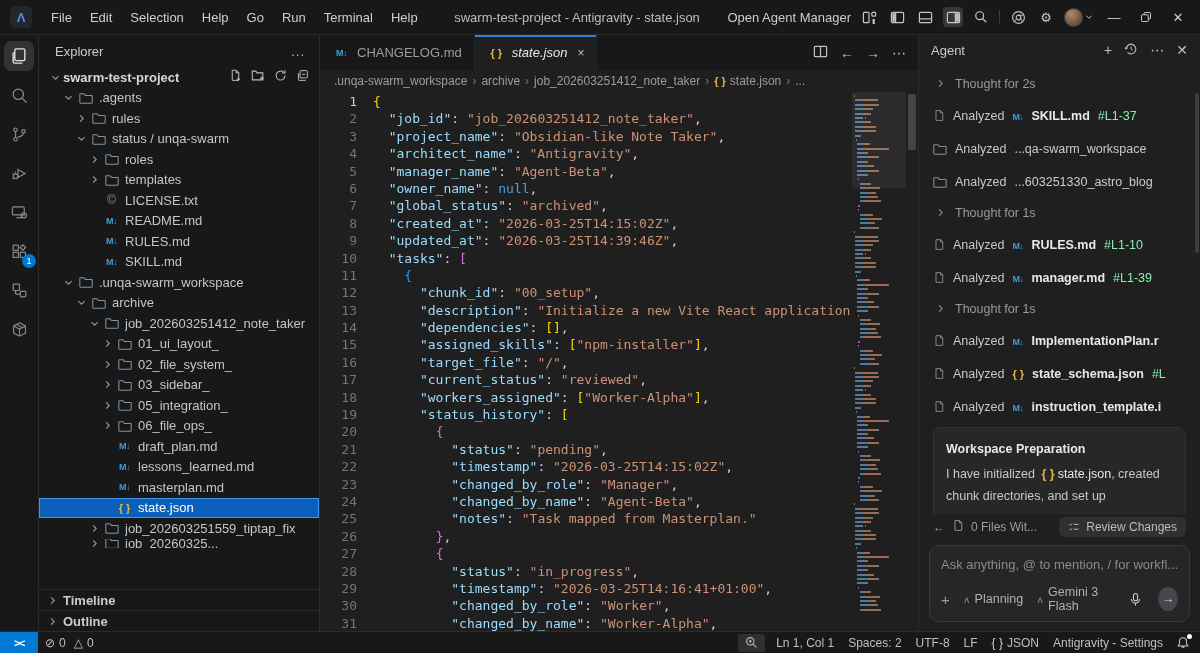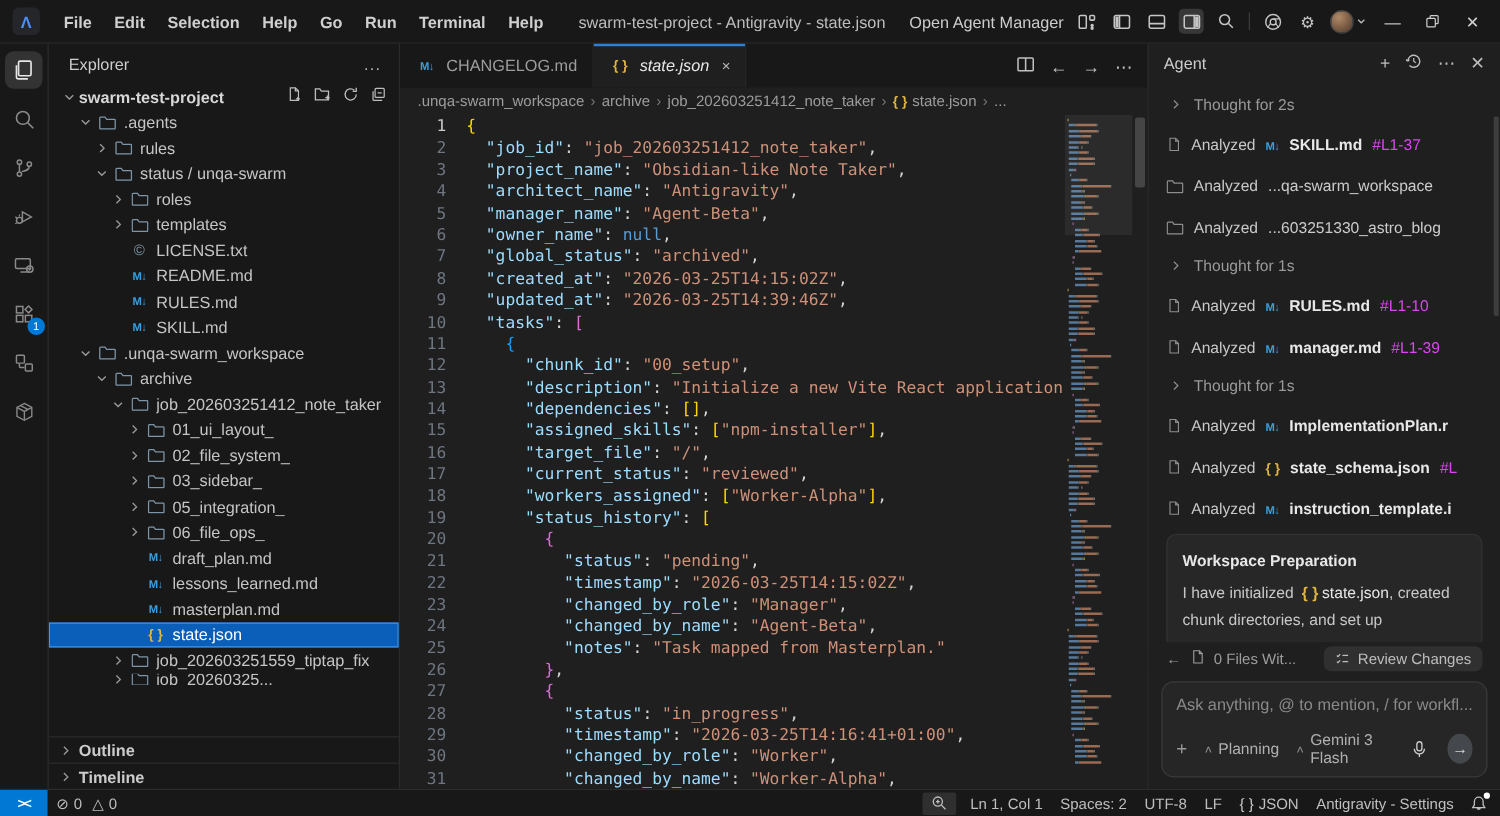--- a/index.html
+++ b/index.html
@@ -4,21 +4,21 @@
 <style>
   * { margin:0; padding:0; box-sizing:border-box; }
   html,body { background:#000; }
   body { font-family:"Liberation Sans", sans-serif; color:#cccccc; }
   .app { width:1200px; height:653px; background:#181818; display:flex; flex-direction:column; overflow:hidden; position:relative; }
 
   
   .titlebar { height:35px; background:#181818; border-bottom:1px solid #2b2b2b; display:flex; align-items:center; font-size:13px; flex:0 0 35px; }
   .tb-left { display:flex; align-items:center; gap:2px; padding-left:10px; }
   .logo { width:22px; height:22px; border-radius:5px; background:#25262a; display:flex; align-items:center; justify-content:center; color:#4c8df6; font-weight:bold; font-size:13px; margin-right:8px; }
-  .menubar { display:flex;font-weight:bold; }
+  .menubar { display:flex; }
   .menu-item { padding:4px 9px; color:#cfcfcf; border-radius:5px; cursor:default; }
   .tb-title { flex:1; text-align:center; color:#bdbdbd; white-space:nowrap; overflow:hidden; }
   .tb-right { display:flex; align-items:center; gap:8px; padding-right:10px; color:#c5c5c5; }
   .oam { background:none; border:none; color:#cccccc; font-size:13px; font-family:inherit; }
   .tb-ic { width:20px; height:20px; display:flex; align-items:center; justify-content:center; color:#c5c5c5; }
   .tb-ic svg { display:block; }
   .tb-ic.active { background:#373737; border-radius:4px; }
   .tb-divider { width:1px; height:14px; background:#3a3a3a; }
   .avatar-wrap { display:flex; align-items:center; gap:1px; }
   .avatar { width:19px; height:19px; border-radius:50%; background:radial-gradient(circle at 35% 30%, #b08968, #6b4f3a 70%, #2e2e2e); border:1px solid #444; }
@@ -86,21 +86,21 @@
   .ag-hicons { display:flex; gap:12px; color:#bdbdbd; align-items:center; font-size:14px; }
   .ag-content { flex:1; overflow:hidden; padding:4px 14px 0 14px; min-height:0; }
   .bubble { background:#303030; border-radius:8px; padding:9px 12px; display:flex; align-items:center; justify-content:space-between; color:#d6d6d6; font-size:13px; margin-bottom:10px; }
   .bubble .undo { color:#9a9a9a; font-size:14px; }
   .athought { height:30px; display:flex; align-items:center; gap:9px; color:#9a9a9a; font-size:12.5px; padding-left:2px; }
   .athought .tc { font-size:13px; color:#8a8a8a; }
   .afile { height:33px; display:flex; align-items:center; gap:8px; font-size:12.5px; color:#c8c8c8; white-space:nowrap; overflow:hidden; }
   .afile .doc { color:#8f8f8f; flex:0 0 auto; display:flex; }
   .afile .fname { color:#e8e8e8; font-weight:600; }
   .afile .fname.reg { font-weight:400; color:#cbcbcb; }
-  .afile .frange { color:#d946ef; }
+  .afile .frange { color:#86efac; }
   .ag-card { background:#272727; border:1px solid #323232; border-radius:8px; padding:10px 12px; margin-top:4px; font-size:12.5px; line-height:1.8; }
   .ag-card .ct { font-weight:700; color:#e8e8e8; margin-bottom:2px; }
   .ag-card .cb { color:#c8c8c8; }
   .chip-json { color:#e0b63f; font-weight:bold; margin:0 3px; }
   .chip-name { color:#e6e6e6; }
   .filesbar { height:26px; display:flex; align-items:center; gap:7px; padding:0 14px; font-size:12px; color:#9d9d9d; background:#1f1f1f; flex:0 0 26px; }
   .review-btn { margin-left:auto; background:#303030; border-radius:6px; padding:3px 9px; display:flex; align-items:center; gap:6px; color:#bdbdbd; }
   .composer { margin:5px 10px 9px 10px; background:#262626; border:1px solid #3a3a3a; border-radius:10px; padding:9px 11px 8px 11px; flex:0 0 auto; }
   .composer input { width:100%; background:transparent; border:none; outline:none; color:#cfcfcf; font-size:13px; font-family:inherit; }
   .composer input::placeholder { color:#8a8a8a; }
@@ -548,29 +548,29 @@
             <span class="tlabel">job_20260325...</span>
           </div>
         </div>
       <div id="sb-sections">
           <div class="sb-section">
             <span class="tchev">
               <svg width="11" height="11" viewBox="0 0 16 16" fill="none" stroke="currentColor" stroke-width="1.6">
                 <path d="M6 3.5l4.5 4.5L6 12.5"></path>
               </svg>
             </span>
+            <span>Timeline</span>
+          </div>
+          <div class="sb-section">
+            <span class="tchev">
+              <svg width="11" height="11" viewBox="0 0 16 16" fill="none" stroke="currentColor" stroke-width="1.6">
+                <path d="M6 3.5l4.5 4.5L6 12.5"></path>
+              </svg>
+            </span>
             <span>Outline</span>
-          </div>
-          <div class="sb-section">
-            <span class="tchev">
-              <svg width="11" height="11" viewBox="0 0 16 16" fill="none" stroke="currentColor" stroke-width="1.6">
-                <path d="M6 3.5l4.5 4.5L6 12.5"></path>
-              </svg>
-            </span>
-            <span>Timeline</span>
           </div>
         </div>
     </aside>
 
     <section class="editor">
       <div class="tabbar">
         <div id="tabs" style="display:flex;">
             <div class="tab">
               <span class="ticon" style="margin: 0px;">
                 <span class="ic-md">M↓</span>

